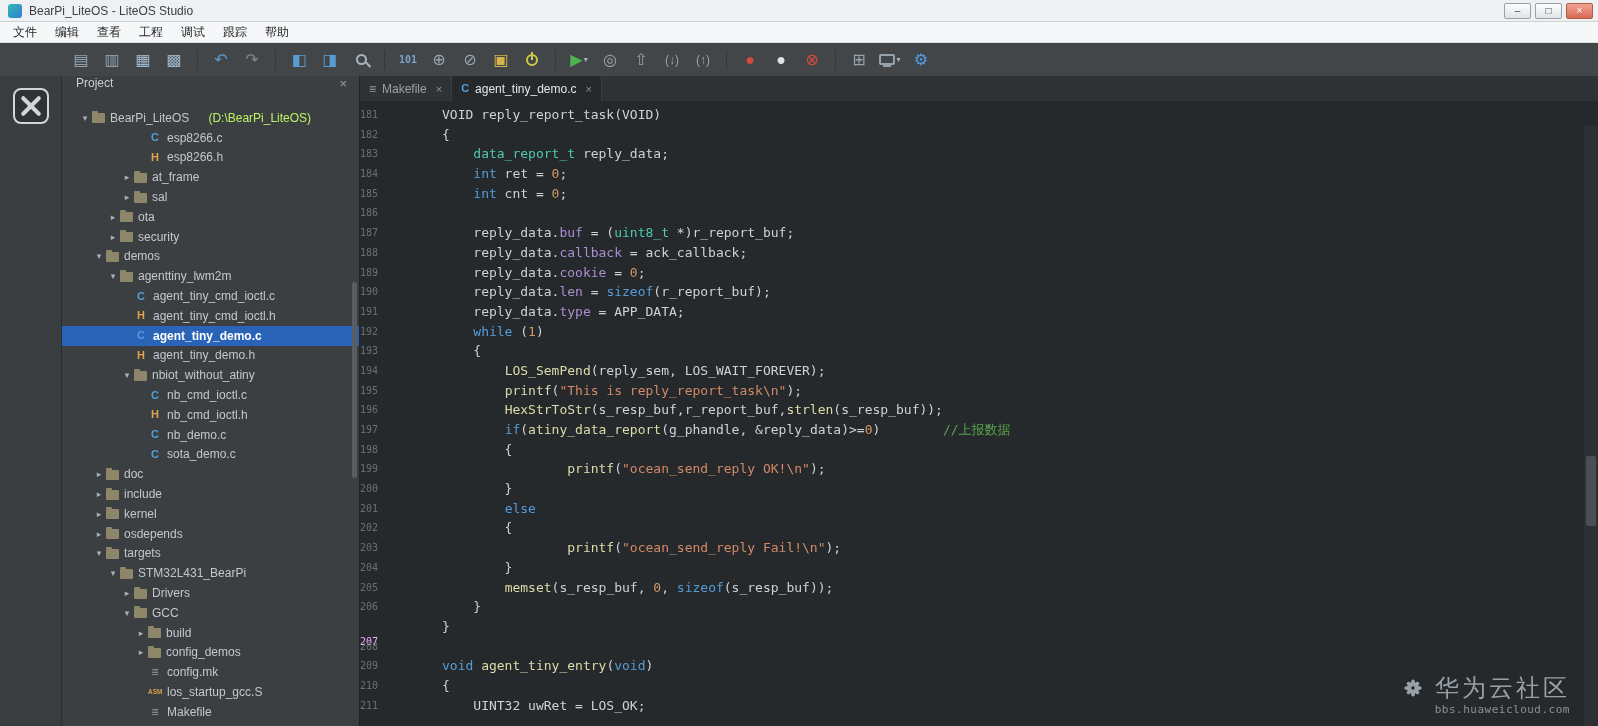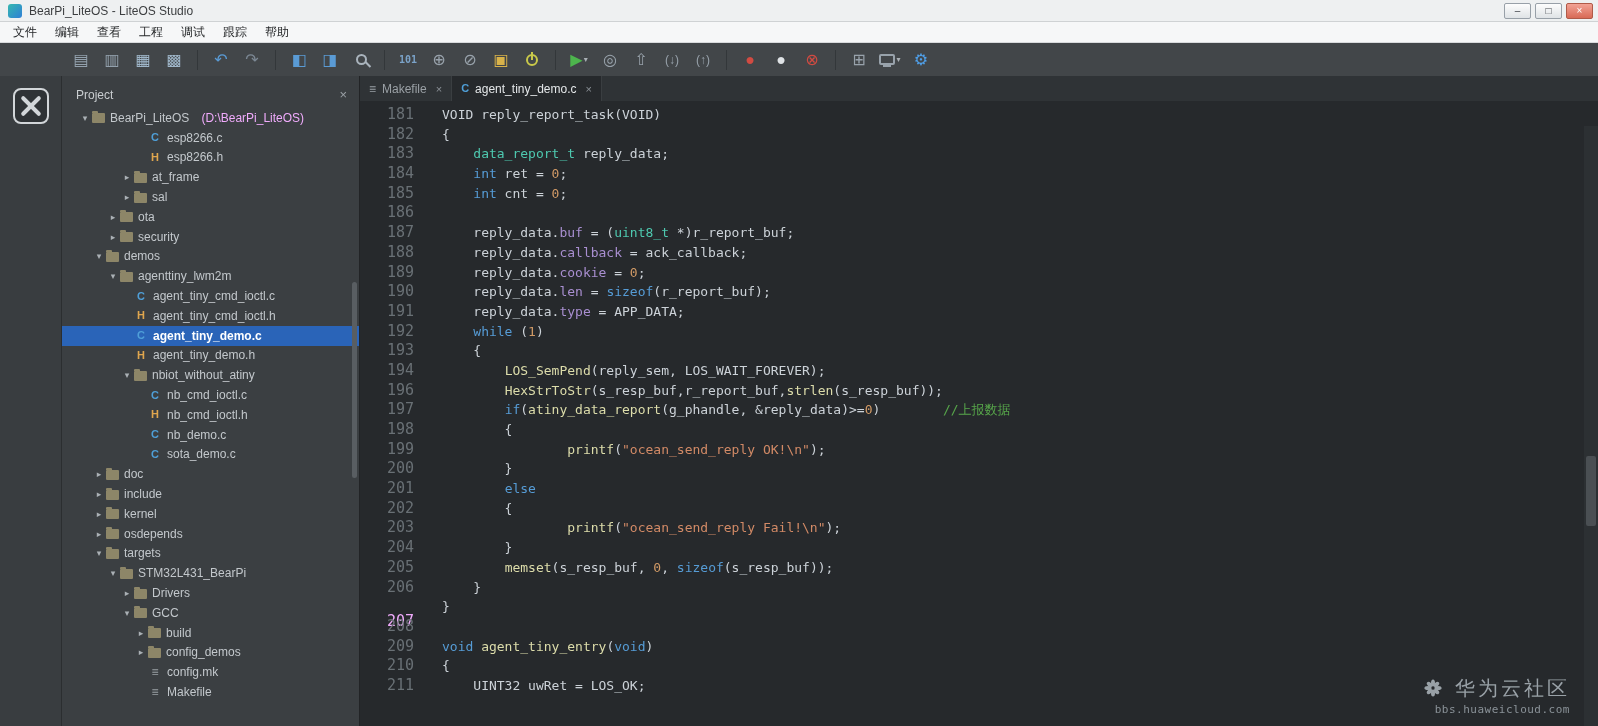--- a/index.html
+++ b/index.html
@@ -37,63 +37,63 @@
   
   .main{flex:1;display:flex;min-height:0;}
   .activitybar{width:62px;background:#393d40;border-right:1px solid #2b2e30;display:flex;justify-content:center;flex:0 0 62px;}
   .logo{margin-top:12px;width:36px;height:36px;border:2px solid #d2d6d9;border-radius:8px;position:relative;background:#2f3336;}
   .logo::before,.logo::after{content:"";position:absolute;left:50%;top:50%;width:4px;height:26px;background:#d2d6d9;border-radius:2px;}
   .logo::before{transform:translate(-50%,-50%) rotate(45deg);}
   .logo::after{transform:translate(-50%,-50%) rotate(-45deg);}
 
   
   .sidepanel{width:298px;background:var(--panel-bg,#3b3f42);border-right:1px solid #222426;position:relative;display:flex;flex-direction:column;flex:0 0 298px;}
-  .panel-header{height:26px;display:flex;align-items:flex-end;padding:0 12px 0 14px;color:#c9cdd0;font-size:12px;flex:0 0 26px;}
+  .panel-header{height:26px;display:flex;align-items:flex-start;padding:0 12px 0 14px;color:#c9cdd0;font-size:12px;flex:0 0 26px;}
   .panel-close{margin-left:auto;color:#9aa0a5;font-size:13px;}
   .tree{flex:1;overflow:hidden;font-size:12px;color:#c3c8cc;padding-top:6px;}
   .trow{height:19.8px;display:flex;align-items:center;white-space:nowrap;}
   .trow.sel{background:var(--selection,#2a64b8);color:#fff;}
   .trow.sel .tlabel{font-weight:bold;color:#fff;}
   .arrow{width:14px;flex:0 0 14px;font-size:9px;color:#aab0b5;text-align:center;}
   .ficon{width:13px;height:10px;flex:0 0 13px;background:var(--folder,#8d8668);border-radius:1px;position:relative;margin-top:1px;}
   .ficon::before{content:"";position:absolute;top:-2px;left:0;width:6px;height:2px;background:var(--folder,#8d8668);border-radius:1px 1px 0 0;}
   .licon{width:14px;flex:0 0 14px;text-align:center;font-weight:bold;font-size:11px;line-height:1;}
   .licon.c{color:var(--file-c,#4f9fd8);}
   .licon.h{color:var(--file-h,#e0a64e);}
   .licon.mk{color:#9aa0a5;font-weight:normal;font-size:12px;}
   .licon.asm{color:#d69a4e;font-size:6.5px;}
   .tlabel{margin-left:5px;}
-  .thint{margin-left:12px;color:#f0abfc;}
+  .thint{margin-left:19px;color:#bef264;}
   .tree-scroll{position:absolute;right:2px;top:206px;width:5px;height:196px;background:#595e62;border-radius:3px;}
 
   
   .editor{flex:1;display:flex;flex-direction:column;min-width:0;position:relative;background:var(--editor-bg,#26292c);}
   .tabbar{height:25px;background:#2f3336;display:flex;align-items:stretch;flex:0 0 25px;}
   .tab{display:flex;align-items:center;padding:0 9px;font-size:12px;color:#9aa0a5;border-right:1px solid #3a3e41;gap:6px;}
   .tab.active{background:var(--editor-bg,#26292c);color:#e4e7e9;}
   .tab-icon{font-size:11px;font-weight:bold;line-height:1;}
   .tab-icon.i-c{color:var(--file-c,#4f9fd8);}
   .tab-icon.i-makefile{color:#9aa0a5;font-weight:normal;font-size:12px;}
   .tab-close{color:#8a9096;font-size:11px;margin-left:3px;}
 
   .code{flex:1;position:relative;overflow:hidden;font-family:"DejaVu Sans Mono",monospace;font-size:13px;line-height:19.7px;padding-top:4px;}
   .cline{height:19.7px;display:flex;}
-  .lnum{flex:0 0 54px;text-align:right;color:#697075;font-size:15px;}
+  .lnum{flex:0 0 54px;text-align:left;color:#697075;font-size:10px;}
   .lnum.cur{color:#f0abfc;margin-top:15px;}
   .ctext{margin-left:28px;white-space:pre;}
   .tok-p{color:var(--tok-p,#ccd2d8);}  .tok-k{color:var(--tok-k,#569cd6);}
   .tok-t{color:var(--tok-t,#4ec9b0);}  .tok-f{color:var(--tok-f,#a98fd1);}
   .tok-s{color:var(--tok-s,#d28a66);}  .tok-c{color:var(--tok-c,#57a64a);}
   .tok-n{color:var(--tok-n,#d19a66);}  .tok-fn{color:var(--tok-fn,#dcdcaa);}
 
   .ed-scroll{position:absolute;top:25px;right:0;bottom:0;width:14px;background:#2c3033;}
   .ed-thumb{position:absolute;top:330px;right:2px;width:10px;height:70px;background:#4a4f53;border-radius:2px;}
 
   .watermark{position:absolute;right:28px;bottom:6px;text-align:right;color:#99a1a7;}
-  .wm1{font-size:20px;letter-spacing:3px;display:flex;align-items:center;gap:13px;justify-content:flex-end;}
+  .wm1{font-size:24px;letter-spacing:3px;display:flex;align-items:center;gap:13px;justify-content:flex-end;}
   .wm2{font-size:11px;color:#8a9298;margin-top:2px;letter-spacing:.5px;}
 </style>
 </head>
 <body>
 
 <div class="app">
 
   <div class="titlebar">
     <span class="app-icon"></span>
     <span class="title-text">BearPi_LiteOS - LiteOS Studio</span>
@@ -353,20 +353,25 @@
             <span class="ficon"></span>
             <span class="tlabel">config_demos</span>
           </div>
           <div class="trow" style="padding-left: 72px;">
             <span class="arrow"></span>
             <span class="licon mk">≡</span>
             <span class="tlabel">config.mk</span>
           </div>
           <div class="trow" style="padding-left: 72px;">
             <span class="arrow"></span>
+            <span class="licon asm">ASM</span>
+            <span class="tlabel">los_startup_gcc.S</span>
+          </div>
+          <div class="trow" style="padding-left: 72px;">
+            <span class="arrow"></span>
             <span class="licon mk">≡</span>
             <span class="tlabel">Makefile</span>
           </div>
         </div>
       <div class="tree-scroll"></div>
     </div>
 
     <div class="editor">
       <div class="tabbar">
           <div class="tab">
@@ -430,20 +435,24 @@
               <span class="lnum">192</span>
               <span class="ctext"><span class="tok-p">    </span><span class="tok-k">while</span><span class="tok-p"> (</span><span class="tok-n">1</span><span class="tok-p">)</span></span>
             </div>
             <div class="cline">
               <span class="lnum">193</span>
               <span class="ctext"><span class="tok-p">    {</span></span>
             </div>
             <div class="cline">
               <span class="lnum">194</span>
               <span class="ctext"><span class="tok-p">        </span><span class="tok-fn">LOS_SemPend</span><span class="tok-p">(reply_sem, LOS_WAIT_FOREVER);</span></span>
+            </div>
+            <div class="cline">
+              <span class="lnum">195</span>
+              <span class="ctext"><span class="tok-p">        </span><span class="tok-fn">printf</span><span class="tok-p">(</span><span class="tok-s">"This is reply_report_task\n"</span><span class="tok-p">);</span></span>
             </div>
             <div class="cline">
               <span class="lnum">196</span>
               <span class="ctext"><span class="tok-p">        </span><span class="tok-fn">HexStrToStr</span><span class="tok-p">(s_resp_buf,r_report_buf,</span><span class="tok-fn">strlen</span><span class="tok-p">(s_resp_buf));</span></span>
             </div>
             <div class="cline">
               <span class="lnum">197</span>
               <span class="ctext"><span class="tok-p">        </span><span class="tok-k">if</span><span class="tok-p">(</span><span class="tok-fn">atiny_data_report</span><span class="tok-p">(g_phandle, &amp;reply_data)&gt;=</span><span class="tok-n">0</span><span class="tok-p">)        </span><span class="tok-c">//上报数据</span></span>
             </div>
             <div class="cline">

